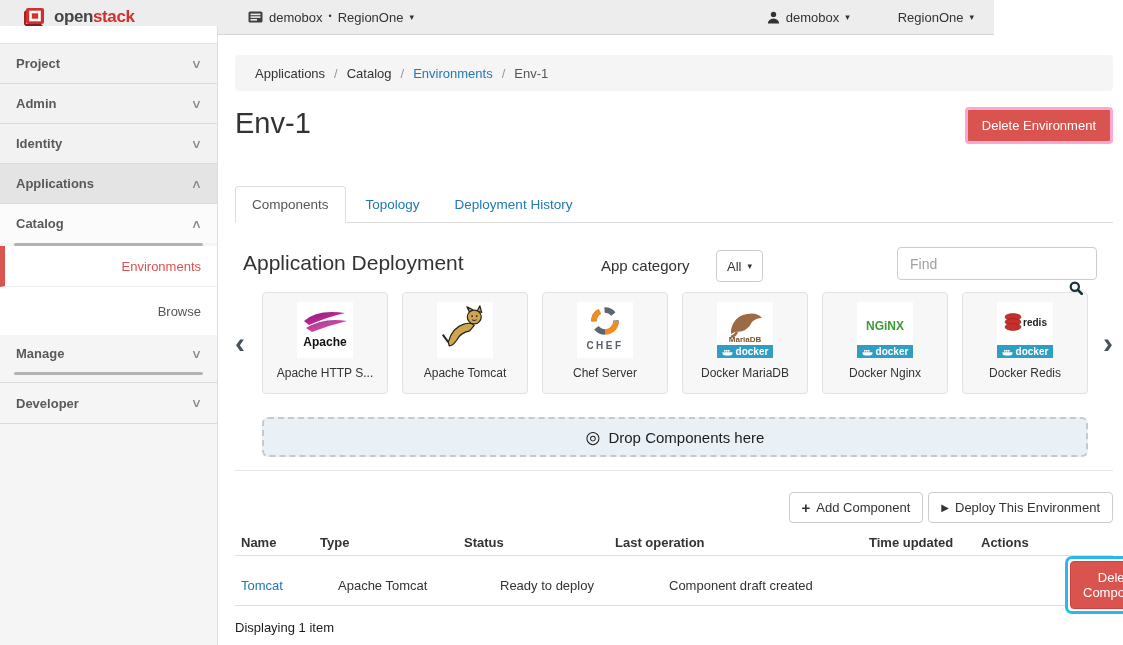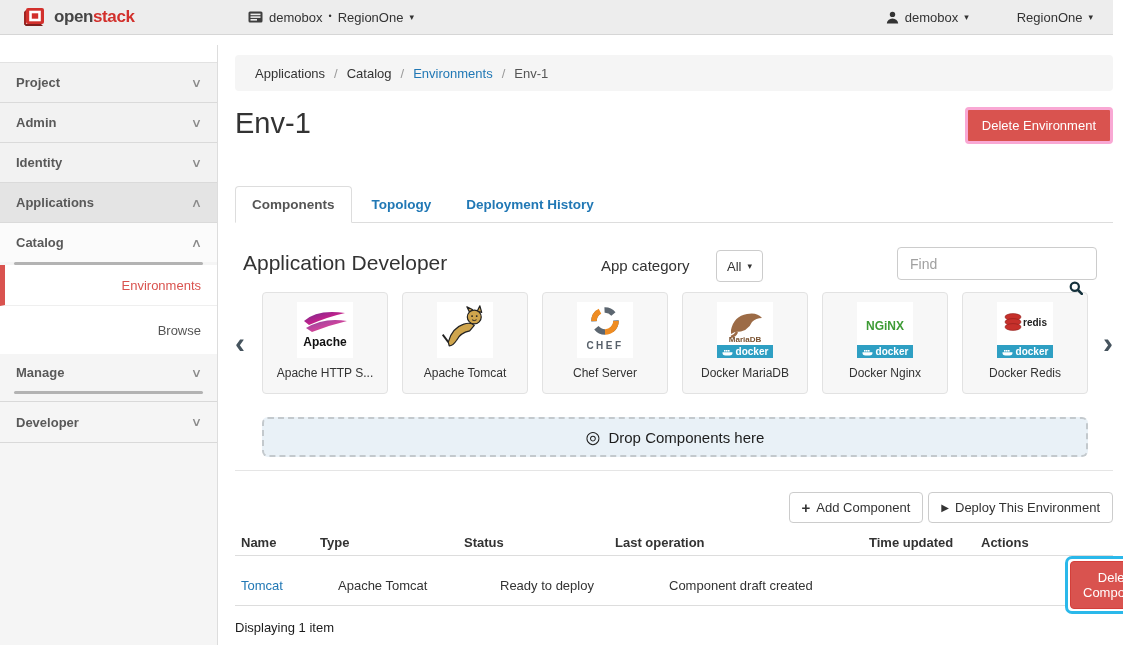--- a/index.html
+++ b/index.html
@@ -1,33 +1,33 @@
 <!DOCTYPE html>
 <html><head>
 <meta charset="utf-8">
 <style>
   * { box-sizing: border-box; }
   body {
     margin: 0; width: 1123px; height: 645px; position: relative; overflow: hidden;
     font-family: "Liberation Sans", sans-serif; font-size: 13px; color: #333; background: #fff;
   }
   
-  .topbar { position: absolute; top: 0; left: 0; width: 1113px; height: 35px;
+  .topbar { position: absolute; top: 0; left: 0; width: 994px; height: 35px;
     background: #ededed; border-bottom: 1px solid #d6d6d6; display: flex; align-items: center; }
   .brand { display: flex; align-items: center; gap: 7px; padding-left: 23px; width: 218px; cursor: pointer; }
   .brand-text { font-size: 17px; font-weight: bold; letter-spacing: -0.4px; }
   .brand-open { color: #454545; } .brand-stack { color: #d2302c; }
   .ctx { display: flex; align-items: center; gap: 6px; margin-left: 30px; cursor: pointer; color: #333; }
   .dot-sep { font-size: 9px; position: relative; top: -1px; }
   .caret { font-size: 9px; color: #333; }
   .topbar-right { margin-left: auto; display: flex; align-items: center; padding-right: 20px; }
   .user-menu { display: flex; align-items: center; gap: 6px; margin-right: 48px; cursor: pointer; }
   .region-menu { display: flex; align-items: center; gap: 6px; cursor: pointer; }
   
-  .sidebar { position: absolute; top: 45px; left: 0; width: 218px; bottom: 0;
+  .sidebar { position: absolute; top: 26px; left: 0; width: 218px; bottom: 0;
     background: #f5f5f5; border-right: 1px solid #ddd; }
   .side-strip { height: 18px; background: #fff; border-bottom: 1px solid #e2e2e2; }
   .side-item { height: 40px; display: flex; align-items: center; justify-content: space-between;
     padding: 0 16px; font-weight: bold; color: #595959; border-bottom: 1px solid #dadada;
     background: #f2f2f2; cursor: pointer; }
   .side-item.expanded { background: #e4e4e4; }
   .side-item.group-head { background: #fbfbfb; border-bottom: none; height: 39px; }
   .side-item.plain { background: #f5f5f5; border-bottom: none; height: 37px; }
   .side-underline { height: 3px; background: #b3b3b3; margin: 0 14px; border-radius: 2px; }
   .side-chev { font-size: 12px; color: #8a8a8a; display: inline-block; transform: scaleX(1.3); font-weight: normal; }
@@ -41,21 +41,21 @@
     background: #fff; padding: 20px 10px 0 17px; }
   .breadcrumb { background: #f5f5f5; border-radius: 4px; height: 36px; display: flex;
     align-items: center; padding: 0 20px; gap: 9px; }
   .crumb { color: #333; } .crumb-sep { color: #999; }
   .crumb-link { color: #2178b5; cursor: pointer; }
   .crumb-last { color: #555; }
   .title-row { display: flex; align-items: flex-start; justify-content: space-between; margin-top: 16px; height: 33px; }
   .page-title { font-size: 29px; font-weight: 400; color: #333; margin: 0; line-height: 33px; }
   .btn-danger { background: #d9534f; color: #fff; border: 3px solid #f9a8d4; border-radius: 4px;
     font-size: 13px; padding: 8px 14px; cursor: pointer; font-family: inherit; }
-  .tabs { margin-top: 45px; border-bottom: 1px solid #ddd; display: flex; align-items: flex-end; height: 38px; font-weight: bold; }
+  .tabs { margin-top: 45px; border-bottom: 1px solid #ddd; display: flex; align-items: flex-end; height: 38px; }
   .tab { padding: 10px 16px; border: 1px solid #ddd; border-bottom: 1px solid #fff; border-radius: 4px 4px 0 0;
     background: #fff; color: #555; margin-bottom: -1px; font-size: 13.5px; cursor: default; }
   .tab-link { padding: 10px 15px; color: #2178b5; font-size: 13.5px; cursor: pointer; margin-left: 5px; text-decoration: none; }
   .panel-head { position: relative; height: 42px; margin-top: 27px; }
   .panel-title { position: absolute; left: 8px; top: 1px; font-size: 21px; font-weight: 400; color: #333; margin: 0; }
   .appcat-label { position: absolute; left: 366px; top: 7px; font-size: 15px; color: #333; }
   .cat-select { position: absolute; left: 481px; top: 0; height: 32px; background: #fff; border: 1px solid #ccc;
     border-radius: 4px; font-size: 13px; padding: 0 10px; display: flex; align-items: center; gap: 6px;
     cursor: pointer; font-family: inherit; color: #333; }
   .find-input { position: absolute; right: 16px; top: -3px; width: 200px; height: 33px; border: 1px solid #ccc;
@@ -199,21 +199,21 @@
     <button class="btn-danger">Delete Environment</button>
   </div>
 
   <div class="tabs">
     <div class="tab">Components</div>
     <a class="tab-link">Topology</a>
     <a class="tab-link">Deployment History</a>
   </div>
 
   <div class="panel-head">
-    <h2 class="panel-title">Application Developer</h2>
+    <h2 class="panel-title">Application Deployment</h2>
     <span class="appcat-label">App category</span>
     <button class="cat-select">
       <span>All</span>
       <span class="caret">▾</span>
     </button>
     <input class="find-input" placeholder="Find" style="">
     <button class="search-btn">
       <svg width="14" height="14" viewBox="0 0 14 14">
         <circle cx="5.8" cy="5.8" r="4.1" fill="none" stroke="#15313c" stroke-width="2.2"></circle>
         <line x1="9" y1="9" x2="12.8" y2="12.8" stroke="#15313c" stroke-width="2.6" stroke-linecap="round"></line>

